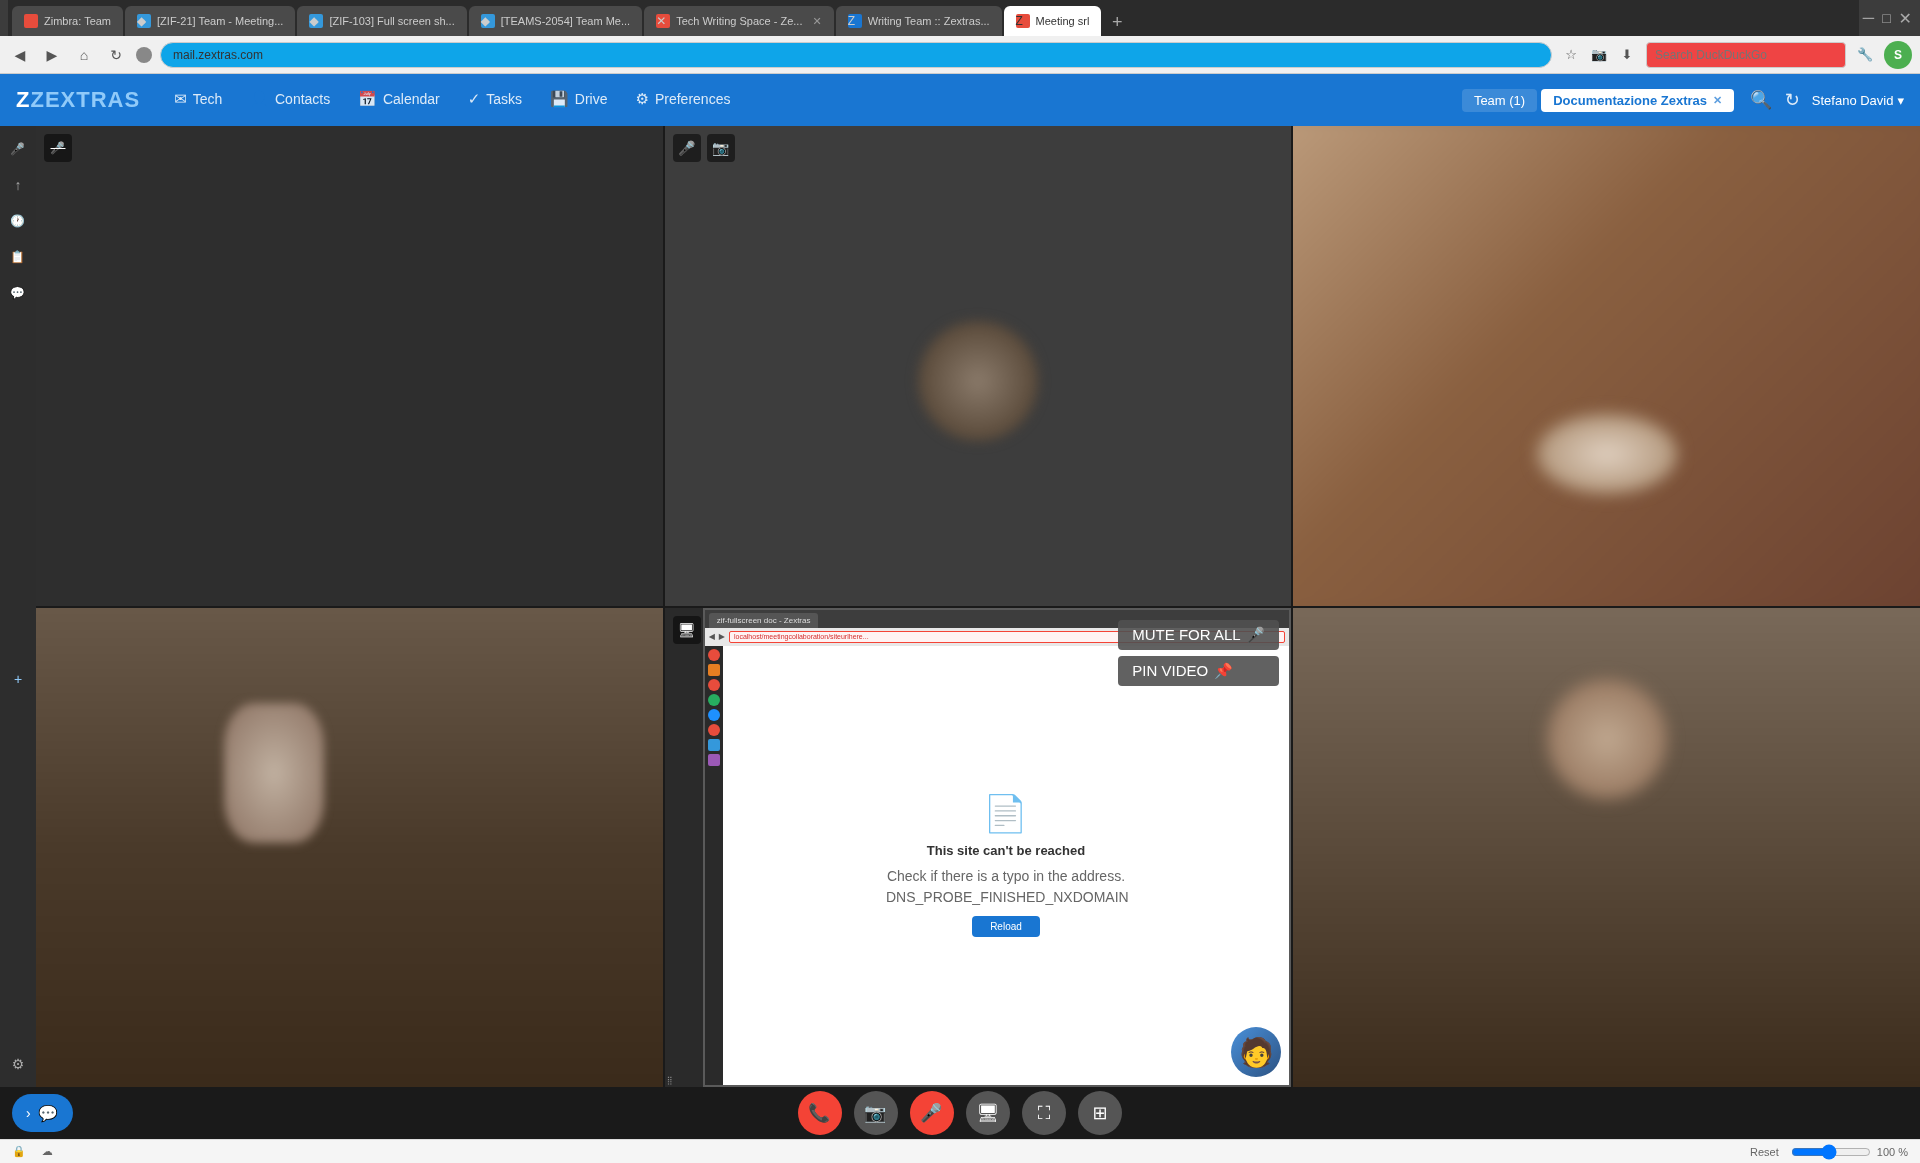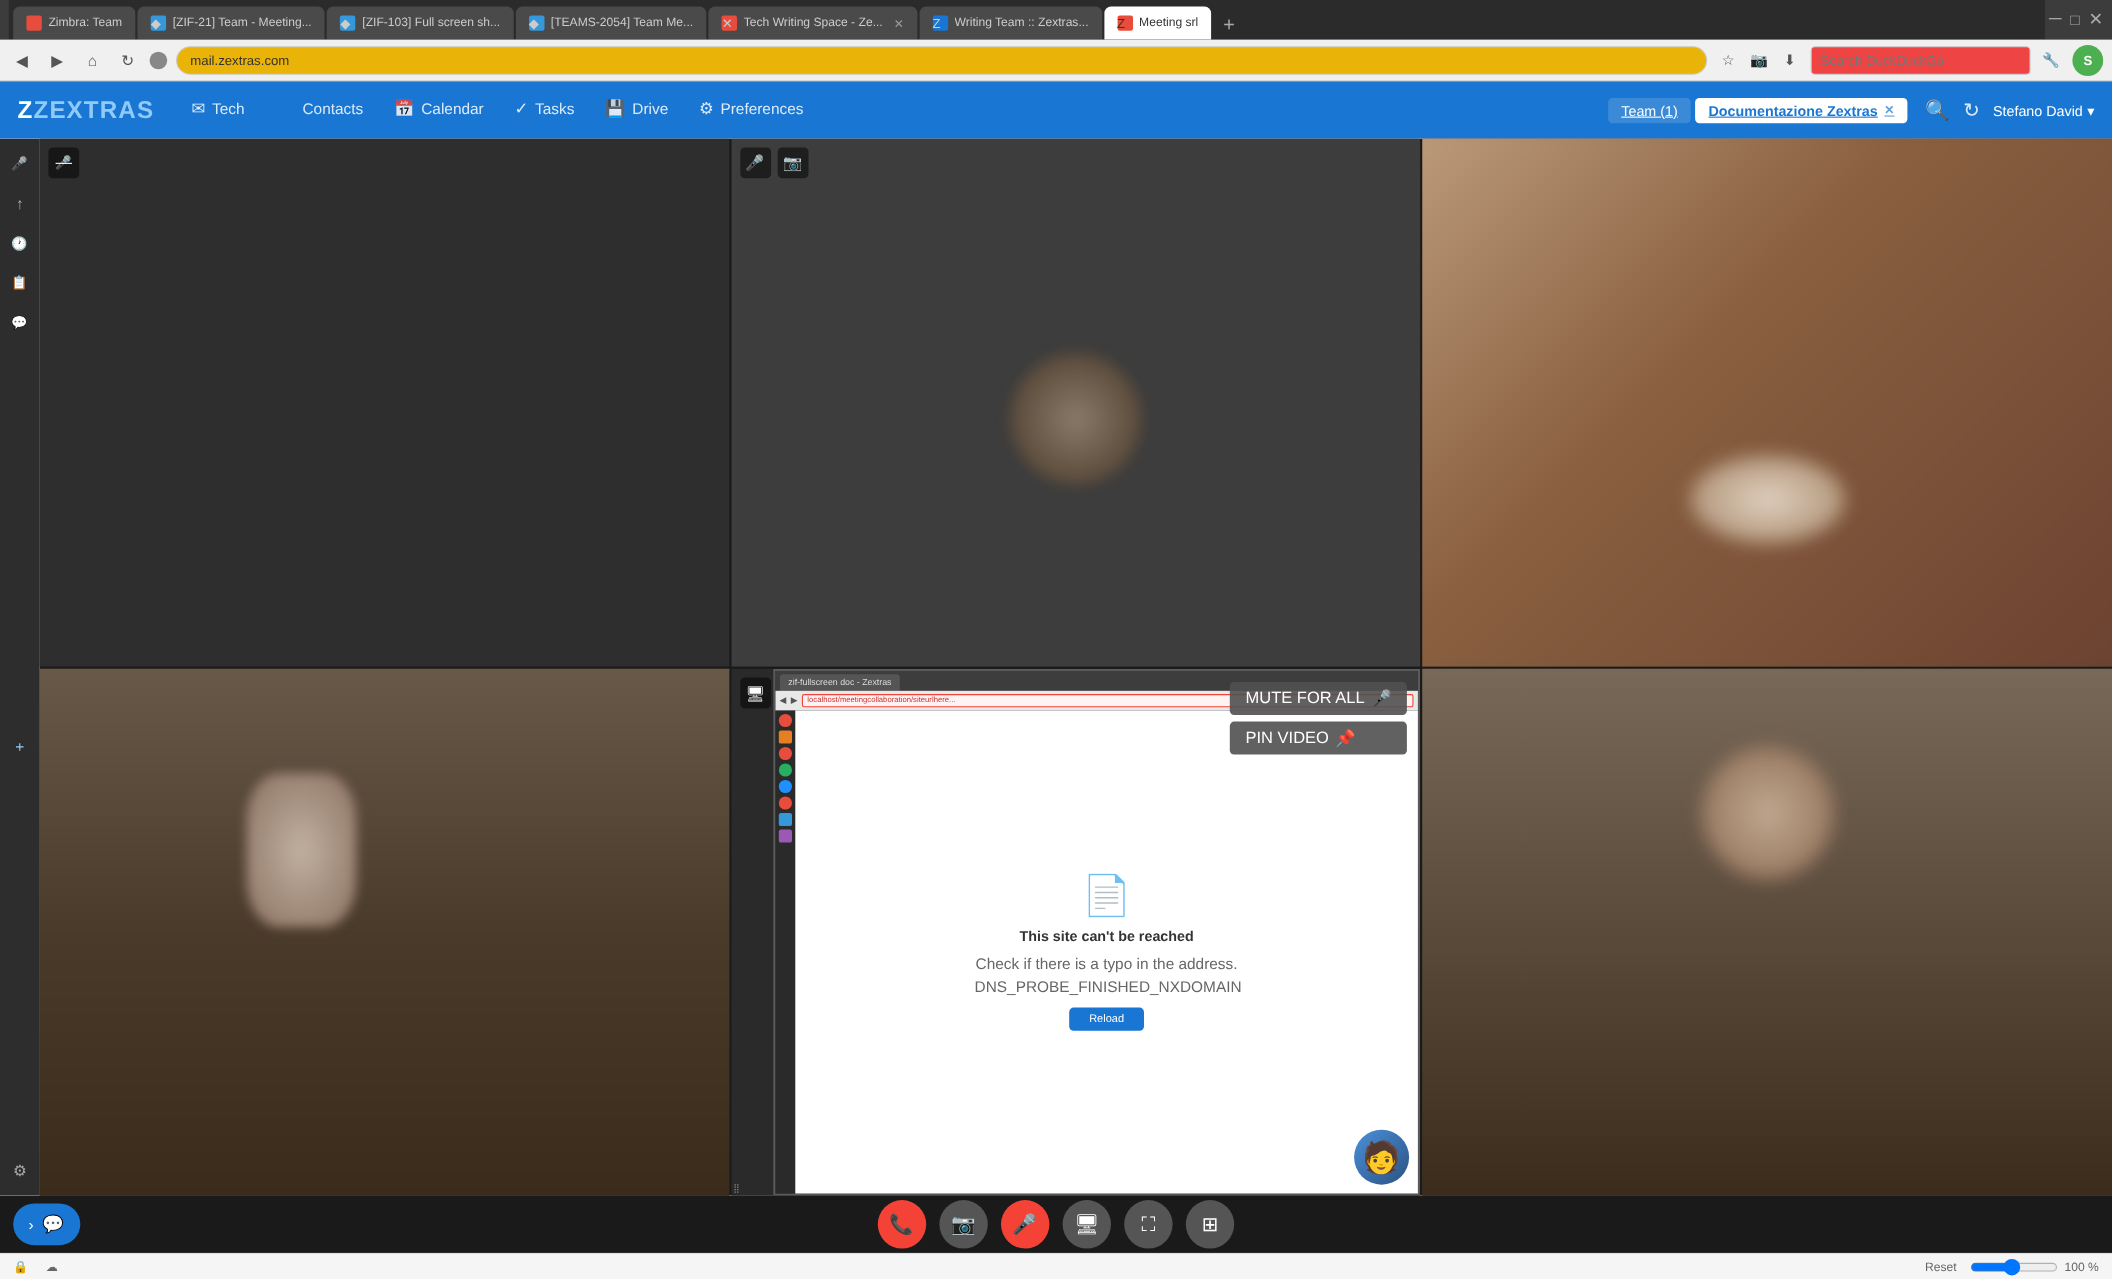--- a/index.html
+++ b/index.html
@@ -13,36 +13,36 @@
     .tab.active { background: #ffffff; color: #333; }
     .tab .favicon { width: 14px; height: 14px; border-radius: 2px; flex-shrink: 0; }
     .tab .close-btn { margin-left: 4px; opacity: 0.6; font-size: 11px; }
     .tab-label { overflow: hidden; text-overflow: ellipsis; flex: 1; font-size: 11px; }
     .tab-new-btn { width: 28px; height: 28px; display: flex; align-items: center; justify-content: center; color: #aaa; font-size: 18px; cursor: pointer; }
     .browser-win-controls { display: flex; align-items: center; gap: 8px; margin-left: auto; }
 
     
     .address-bar-row { height: 38px; background: #f0f0f0; display: flex; align-items: center; padding: 0 8px; gap: 8px; border-bottom: 1px solid #ccc; }
     .nav-btn { width: 24px; height: 24px; display: flex; align-items: center; justify-content: center; color: #555; font-size: 14px; cursor: pointer; border-radius: 4px; }
-    .address-input { flex: 1; height: 26px; border: 1px solid #ccc; border-radius: 13px; padding: 0 12px; font-size: 12px; background: #eab308; color: #333; }
+    .address-input { flex: 1; height: 26px; border: 1px solid #ccc; border-radius: 13px; padding: 0 12px; font-size: 12px; background: #0ea5e9; color: #333; }
     .browser-search { width: 200px; height: 26px; border: 1px solid #ccc; border-radius: 4px; padding: 0 8px; font-size: 12px; background: #ef4444; }
     .browser-right-icons { display: flex; align-items: center; gap: 6px; }
     .br-icon { width: 22px; height: 22px; display: flex; align-items: center; justify-content: center; font-size: 13px; color: #555; cursor: pointer; }
     .user-avatar { width: 28px; height: 28px; border-radius: 50%; background: #4caf50; display: flex; align-items: center; justify-content: center; color: white; font-size: 12px; font-weight: bold; }
 
     
     .zimbra-app { display: flex; flex-direction: column; flex: 1; background: #fff; }
     .zimbra-topbar { height: 52px; background: #1976d2; display: flex; align-items: center; padding: 0 16px; gap: 0; }
     .zimbra-logo { color: white; font-weight: 700; font-size: 22px; letter-spacing: 1px; margin-right: 20px; }
     .zimbra-logo span { color: #90caf9; }
     .zimbra-nav { display: flex; align-items: center; height: 100%; }
     .zimbra-nav-item { display: flex; align-items: center; gap: 6px; padding: 0 14px; height: 100%; color: rgba(255,255,255,0.85); font-size: 14px; cursor: pointer; border-bottom: 2px solid transparent; }
     .zimbra-nav-item .nav-icon { font-size: 15px; }
     .zimbra-tabs-area { display: flex; align-items: center; margin-left: auto; gap: 4px; }
-    .zimbra-tab { padding: 4px 12px; background: rgba(255,255,255,0.15); border-radius: 4px; color: white; font-size: 13px; cursor: pointer; display: flex; align-items: center; gap: 6px; text-decoration: underline; }
+    .zimbra-tab { padding: 4px 12px; background: rgba(255,255,255,0.15); border-radius: 4px; color: white; font-size: 13px; cursor: pointer; display: flex; align-items: center; gap: 6px; }
     .zimbra-tab.active { background: white; color: #1976d2; font-weight: 600; }
     .zimbra-tab .tab-close { font-size: 11px; opacity: 0.7; }
     .zimbra-top-right { display: flex; align-items: center; gap: 12px; margin-left: 16px; }
     .zimbra-icon-btn { color: rgba(255,255,255,0.85); font-size: 18px; cursor: pointer; }
     .zimbra-user { color: white; font-size: 13px; cursor: pointer; display: flex; align-items: center; gap: 4px; }
 
     
     .main-content { display: flex; flex: 1; overflow: hidden; }
     .left-sidebar { width: 36px; background: #2d2d2d; display: flex; flex-direction: column; align-items: center; padding: 8px 0; gap: 6px; }
     .sidebar-icon { width: 30px; height: 30px; display: flex; align-items: center; justify-content: center; color: #aaa; font-size: 14px; cursor: pointer; border-radius: 4px; }

